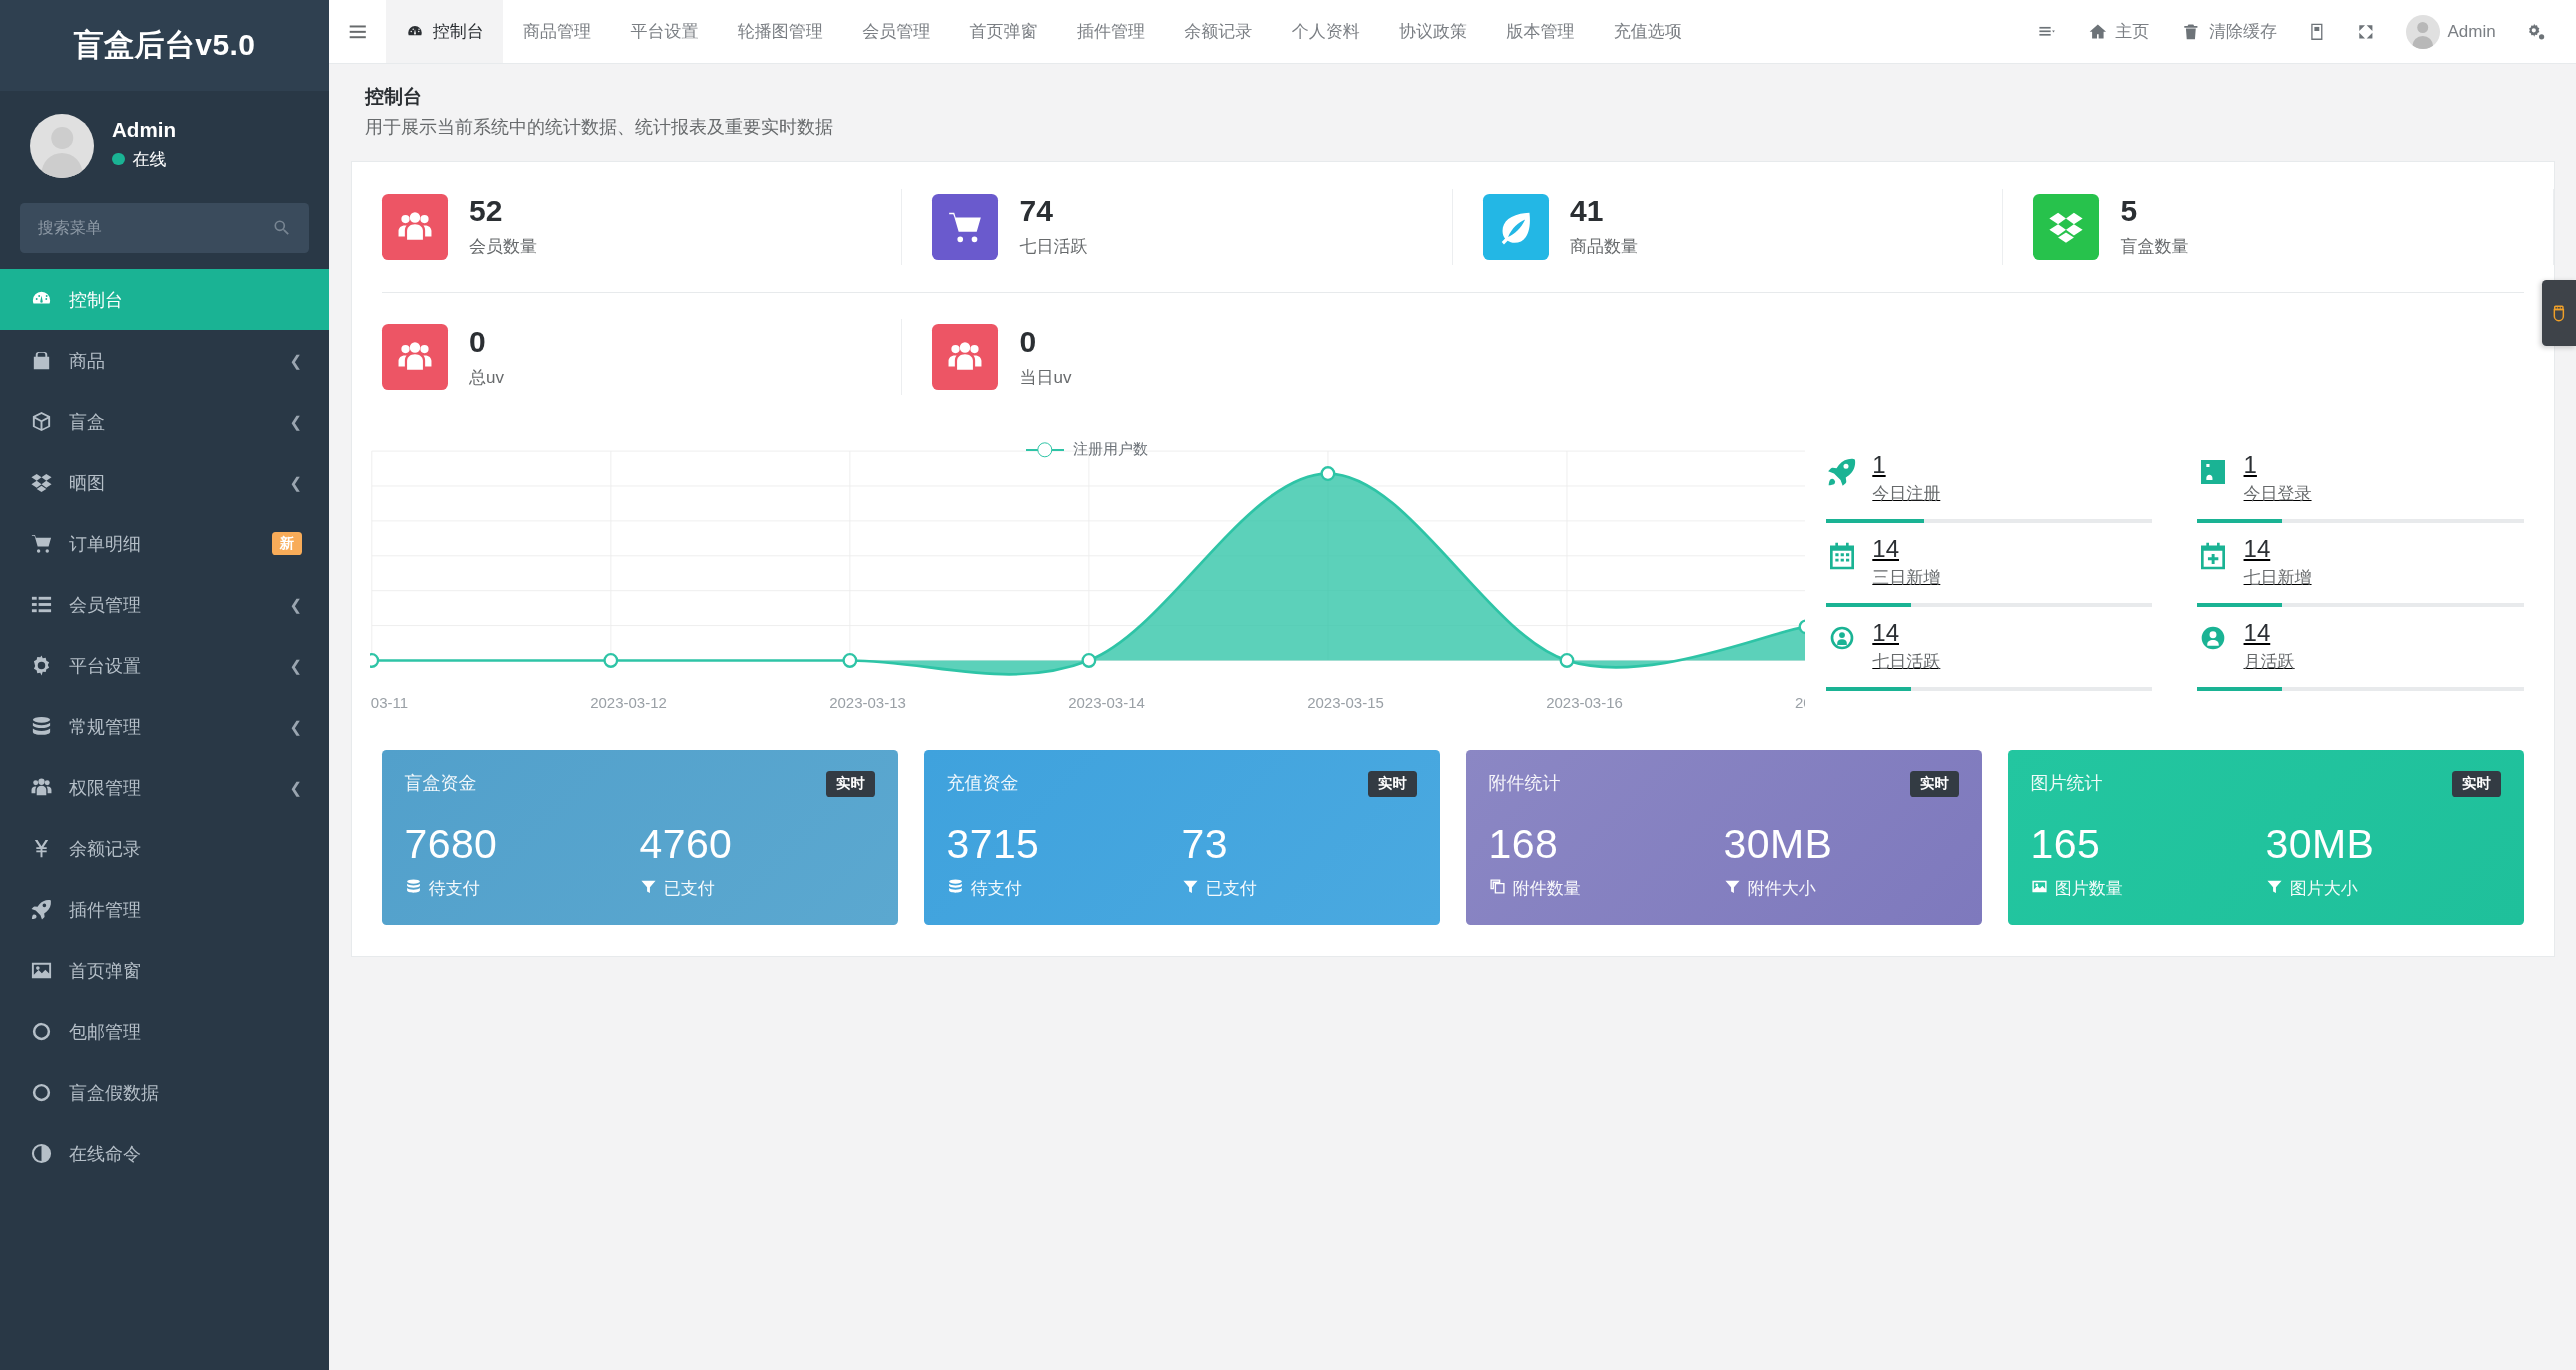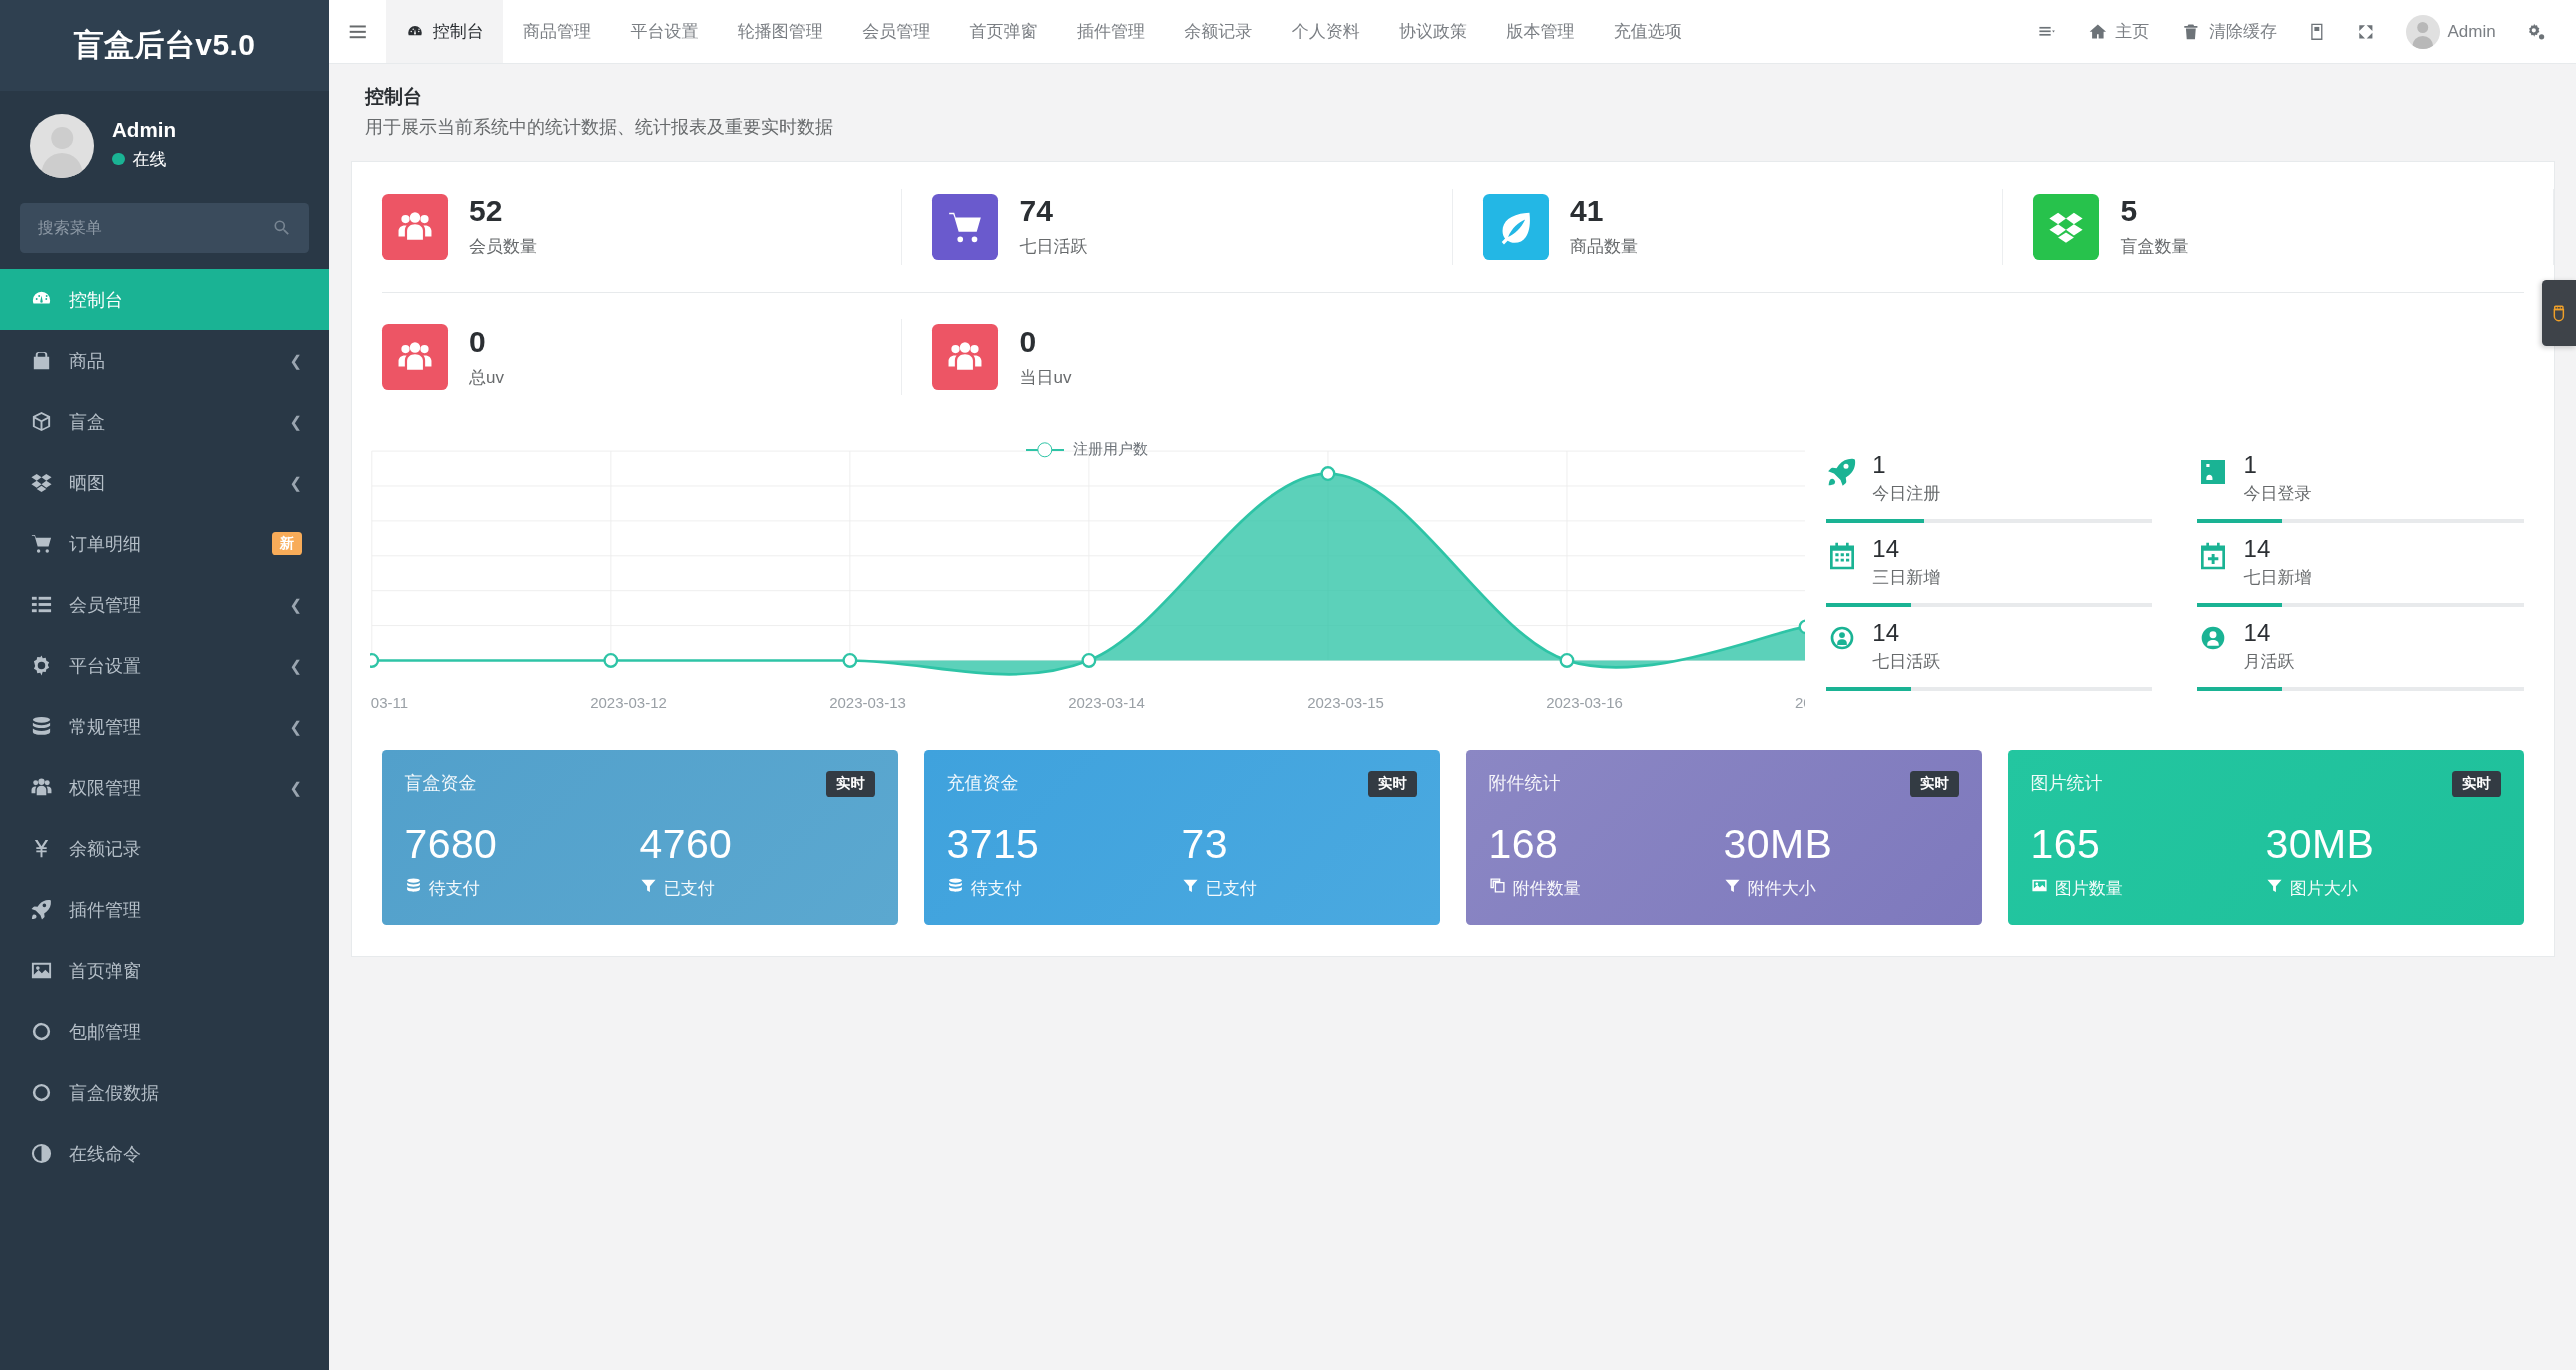--- a/index.html
+++ b/index.html
@@ -126,21 +126,21 @@
   .stat-ic {
     width: 66px; height: 66px; border-radius: 6.3px; flex: 0 0 auto;
     display: flex; align-items: center; justify-content: center;
   }
   .stat-ic svg { width: 38px; height: 38px; fill: #fff; }
   .stat-num { font-size: 30px; font-weight: 700; color: #2b2f33; line-height: 1.05; }
   .stat-lbl { font-size: 17px; color: #676a6c; margin-top: 8px; }
   .row-divider { height: 0.9px; background: #e7eaec; margin: 0 30px; }
 
   
-  .chart-region { display: flex; padding: 12.5px 0 0 0; gap: 0; }
+  .chart-region { display: flex; padding: 12.5px 0 0 0; gap: 0; text-decoration: underline; }
   .chart-left { width: 1453px; min-width: 1453px; padding-left: 18px; position: relative; overflow: hidden; }
   .chart-svg-wrap { position: relative; height: 255px; }
   .chart-legend {
     position: absolute; left: 50%; top: 5.4px; transform: translateX(-50%);
     display: flex; align-items: center; gap: 9px; z-index: 3;
   }
   .legend-mark { width: 38px; height: 1.8px; background: #2ec4a6; position: relative; }
   .legend-mark::after {
     content: ""; position: absolute; left: 50%; top: 50%; transform: translate(-50%,-50%);
     width: 13.4px; height: 13.4px; border-radius: 50%; background: #fff; border: 1.8px solid #2ec4a6;
@@ -167,21 +167,21 @@
   .bcard { flex: 1; border-radius: 4.5px; padding: 21.5px 23px 25px 23px; position: relative; color: #fff; min-width: 0; }
   .bcard-head { display: flex; align-items: flex-start; justify-content: space-between; }
   .bcard-title { font-size: 18px; color: rgba(255,255,255,.92); }
   .bcard-badge {
     background: #333b43; color: #fff; font-size: 14.3px; font-weight: 700;
     border-radius: 3.6px; padding: 3.6px 9.8px; line-height: 1.25;
   }
   .bcard-body { display: flex; margin-top: 27px; }
   .bcard-col { flex: 1; min-width: 0; }
   .bcard-val { font-size: 41px; font-weight: 300; line-height: 1; letter-spacing: 0.4px; }
-  .bcard-sub { margin-top: 12.5px; font-size: 17px; display: flex; gap: 7.2px; color: rgba(255,255,255,.95); }
+  .bcard-sub { margin-top: 12.5px; font-size: 17px; display: flex; align-items: center; gap: 7.2px; color: rgba(255,255,255,.95); }
   .bcard-sub svg { width: 17px; height: 17px; fill: #fff; flex: 0 0 auto; }
 
   
   .float-tab {
     position: absolute; right: 0; top: 280px; width: 34px; height: 66px;
     background: #3e4349; border-radius: 4.5px 0 0 4.5px;
     display: flex; align-items: center; justify-content: center;
     box-shadow: -1.8px 1.8px 5.4px rgba(0,0,0,.18); cursor: pointer; z-index: 20;
   }
   .float-tab svg { width: 19.7px; height: 19.7px; fill: none; stroke: #f0a028; stroke-width: 1.8; }

